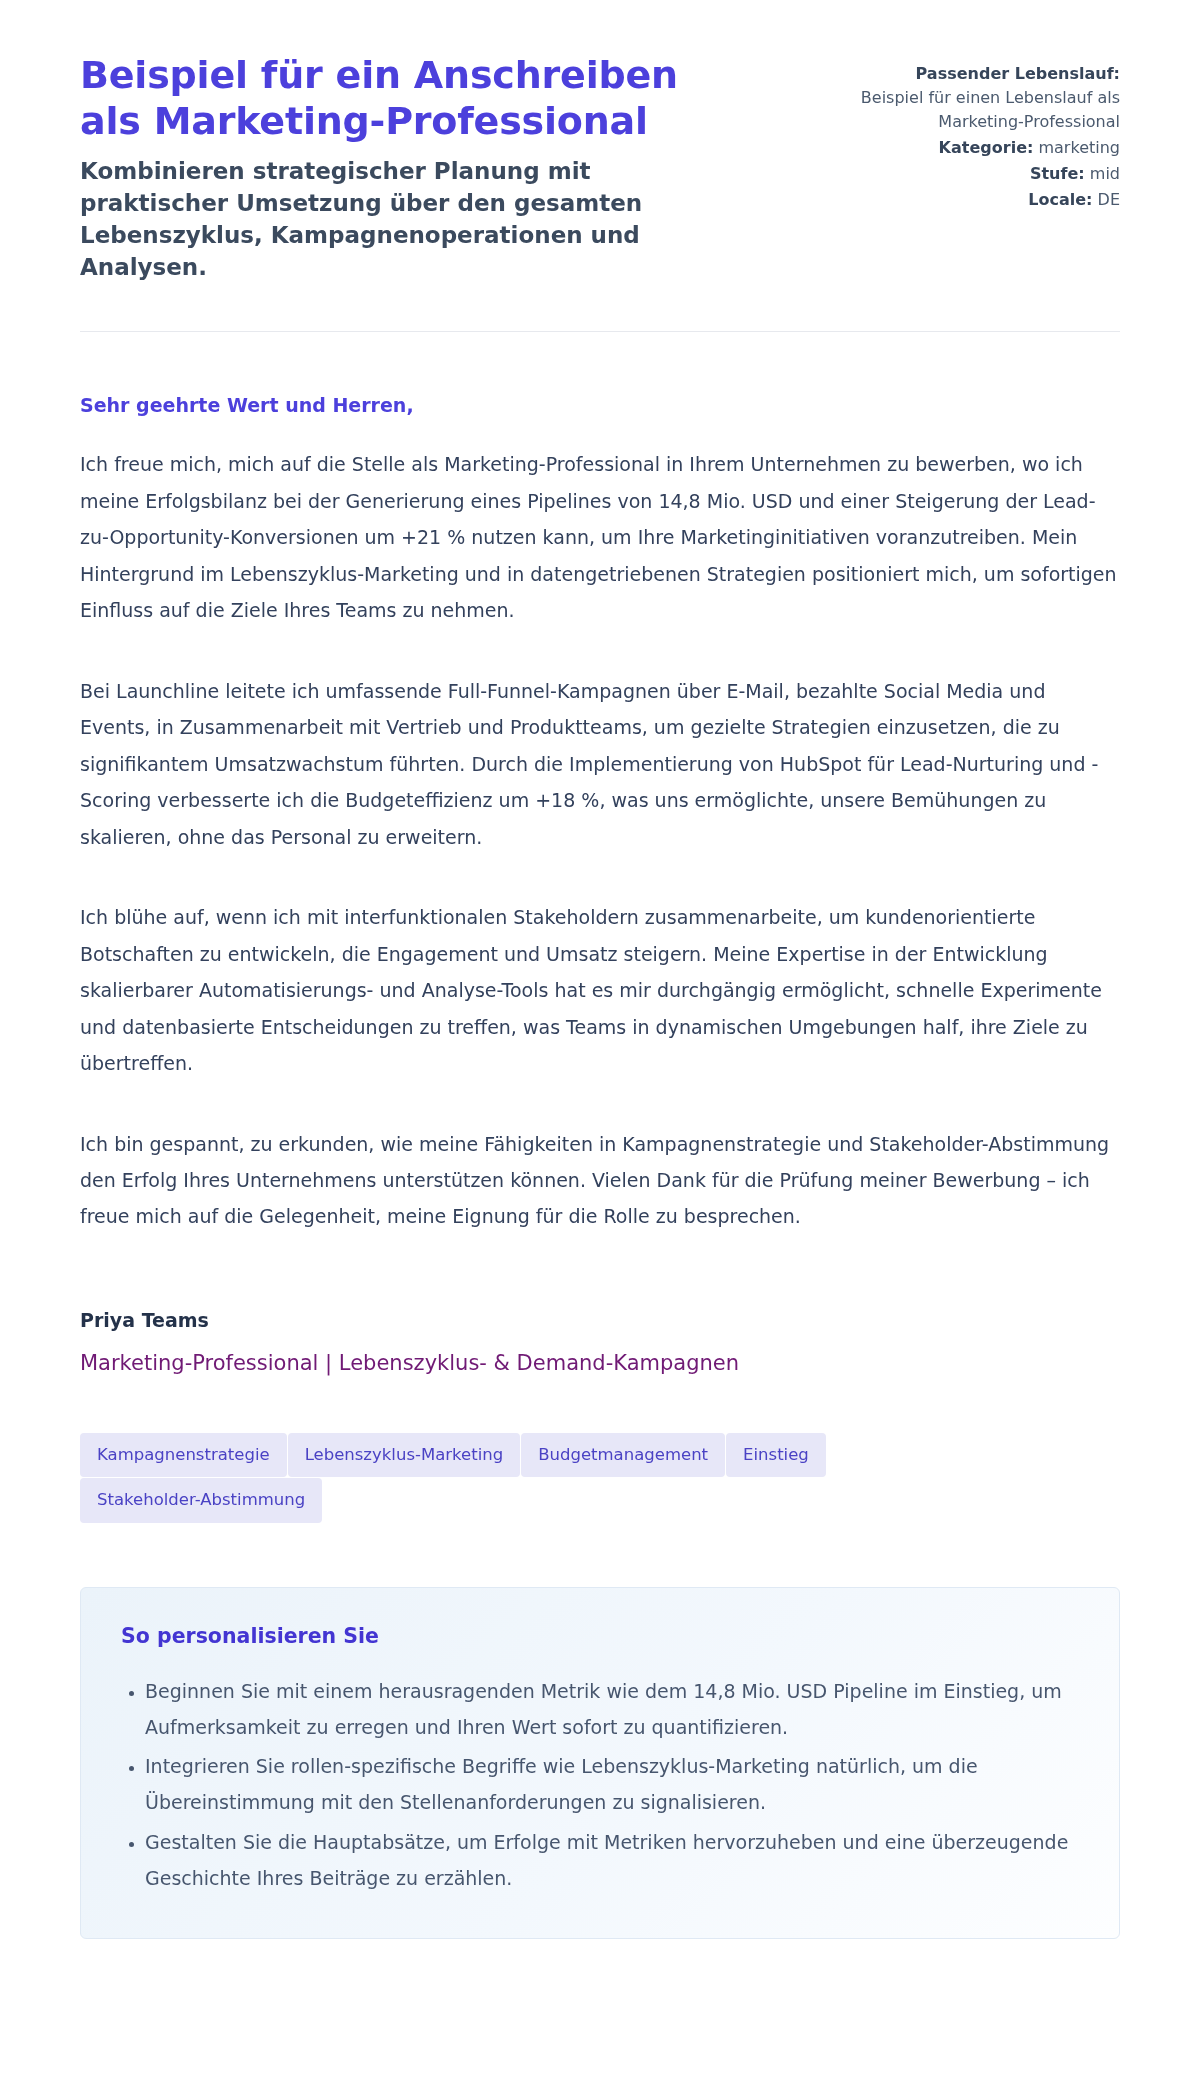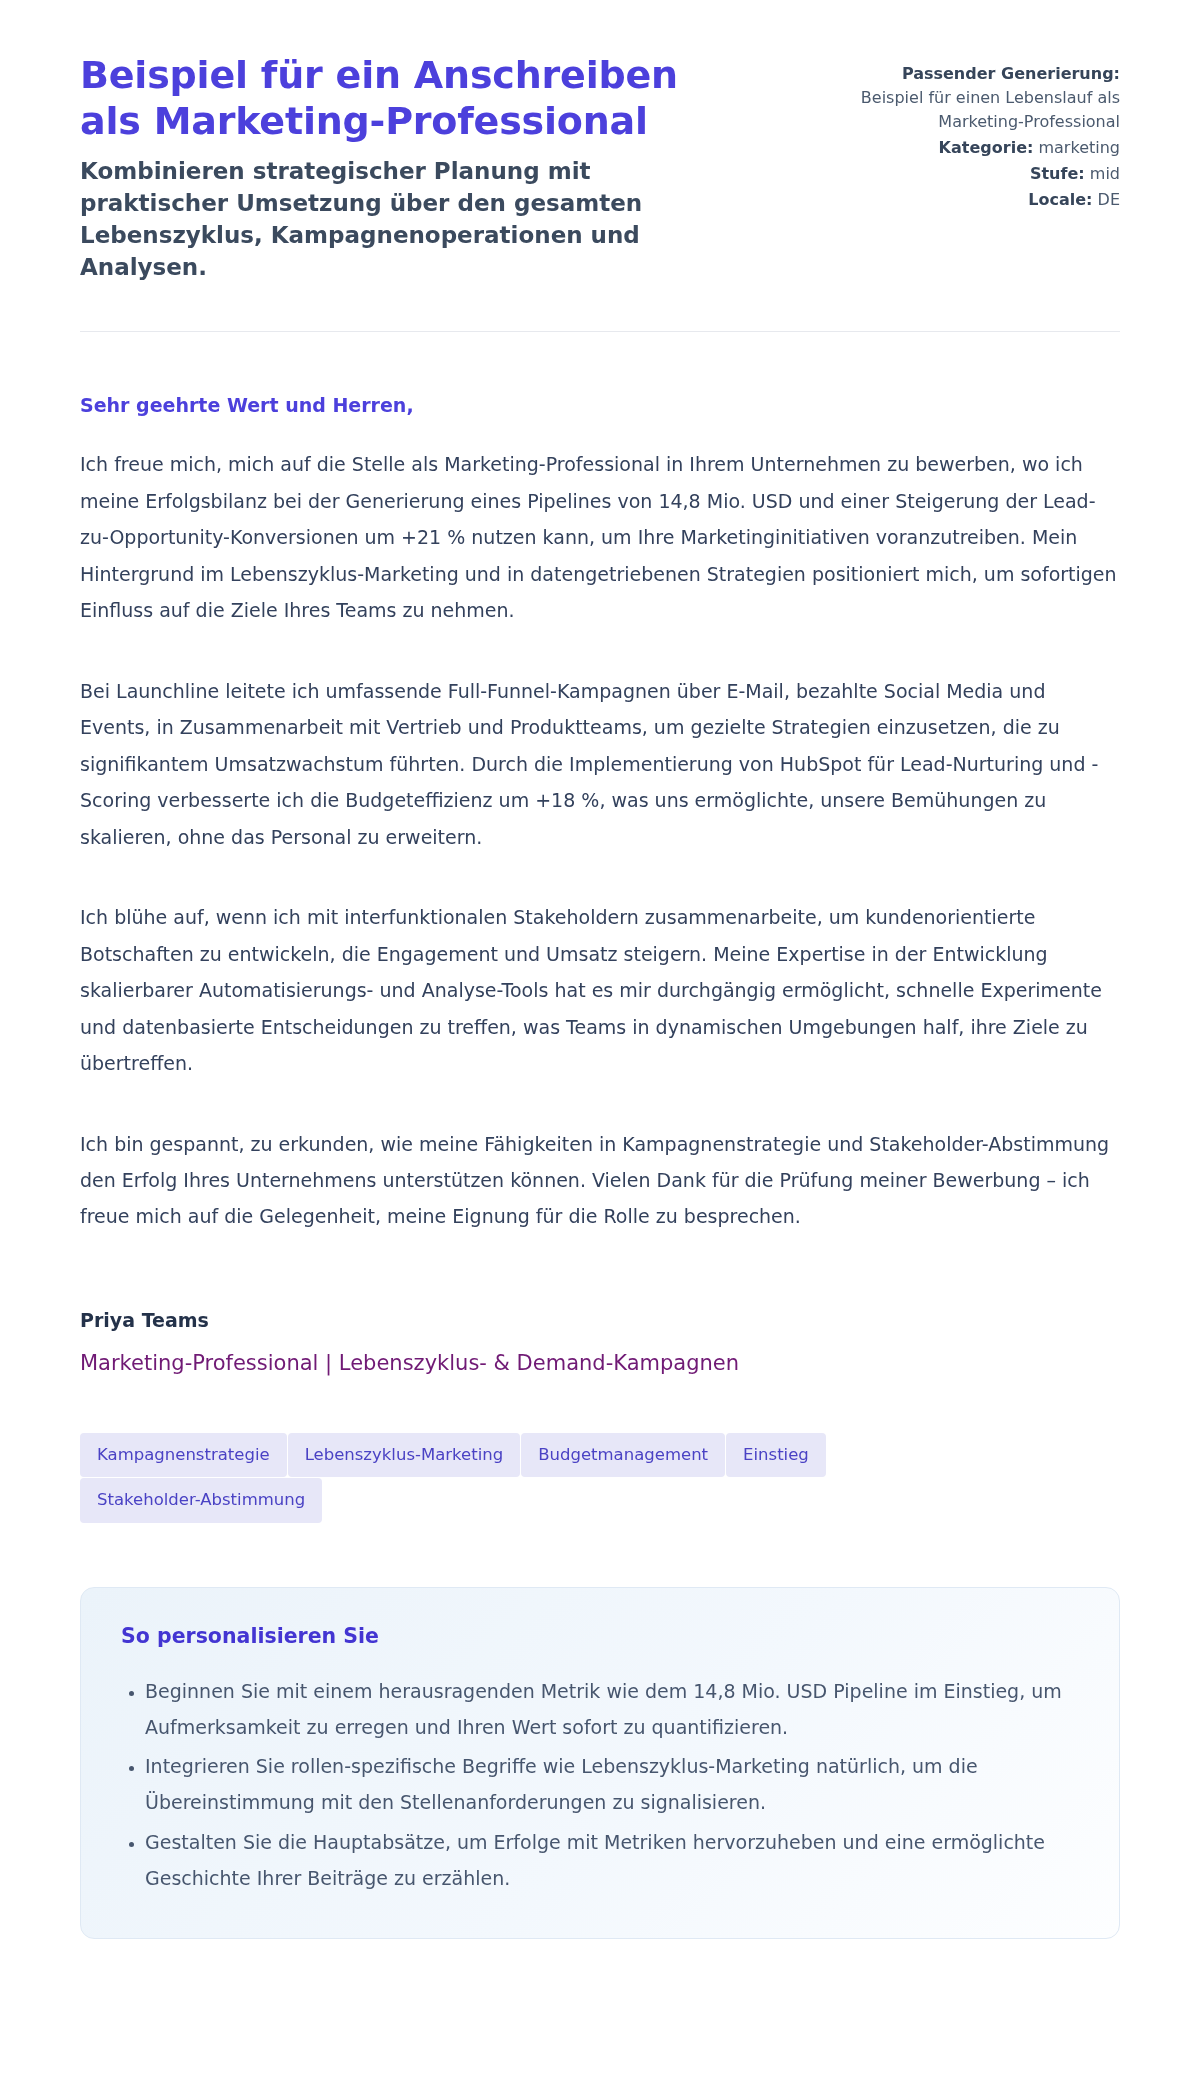--- a/index.html
+++ b/index.html
@@ -96,21 +96,21 @@
     padding:14px 17px;
     border-radius:4px;
     white-space:nowrap;
   }
 
   
   .tips-box {
     margin-top:64px;
     box-sizing:border-box;
     border:1px solid #dfe9f4;
-    border-radius:14px;
+    border-radius:6px;
     background:linear-gradient(135deg,#ebf3fa 0%,#f3f8fd 55%,#fdfeff 100%);
     padding:36px 40px 42px 40px;
   }
   .tips-heading {
     margin:0;
     font-size:20.5px;
     font-weight:bold;
     color:#4335d2;
   }
   .tips-list {
@@ -131,21 +131,21 @@
 
 <div class="page">
 
   <div class="header">
     <div class="header-left">
       <h1 class="page-title">Beispiel für ein Anschreiben als Marketing-Professional</h1>
       <p class="page-subtitle">Kombinieren strategischer Planung mit praktischer Umsetzung über den gesamten Lebenszyklus, Kampagnenoperationen und Analysen.</p>
     </div>
     <div class="header-meta">
       <div class="meta-row">
-        <span class="meta-label">Passender Generierung:</span><br>
+        <span class="meta-label">Passender Lebenslauf:</span><br>
         <span>Beispiel für einen Lebenslauf als Marketing-Professional</span>
       </div>
       <div class="meta-row">
         <span class="meta-label">Kategorie:</span>
         <span>marketing</span>
       </div>
       <div class="meta-row">
         <span class="meta-label">Stufe:</span>
         <span>mid</span>
       </div>
@@ -175,17 +175,17 @@
     <span class="tag">Budgetmanagement</span>
     <span class="tag">Einstieg</span>
     <span class="tag">Stakeholder-Abstimmung</span>
   </div>
 
   <div class="tips-box">
     <h2 class="tips-heading">So personalisieren Sie</h2>
     <ul class="tips-list">
       <li>Beginnen Sie mit einem herausragenden Metrik wie dem 14,8 Mio. USD Pipeline im Einstieg, um Aufmerksamkeit zu erregen und Ihren Wert sofort zu quantifizieren.</li>
       <li>Integrieren Sie rollen-spezifische Begriffe wie Lebenszyklus-Marketing natürlich, um die Übereinstimmung mit den Stellenanforderungen zu signalisieren.</li>
-      <li>Gestalten Sie die Hauptabsätze, um Erfolge mit Metriken hervorzuheben und eine ermöglichte Geschichte Ihrer Beiträge zu erzählen.</li>
+      <li>Gestalten Sie die Hauptabsätze, um Erfolge mit Metriken hervorzuheben und eine überzeugende Geschichte Ihres Beiträge zu erzählen.</li>
     </ul>
   </div>
 
 </div>
 
 </body></html>

